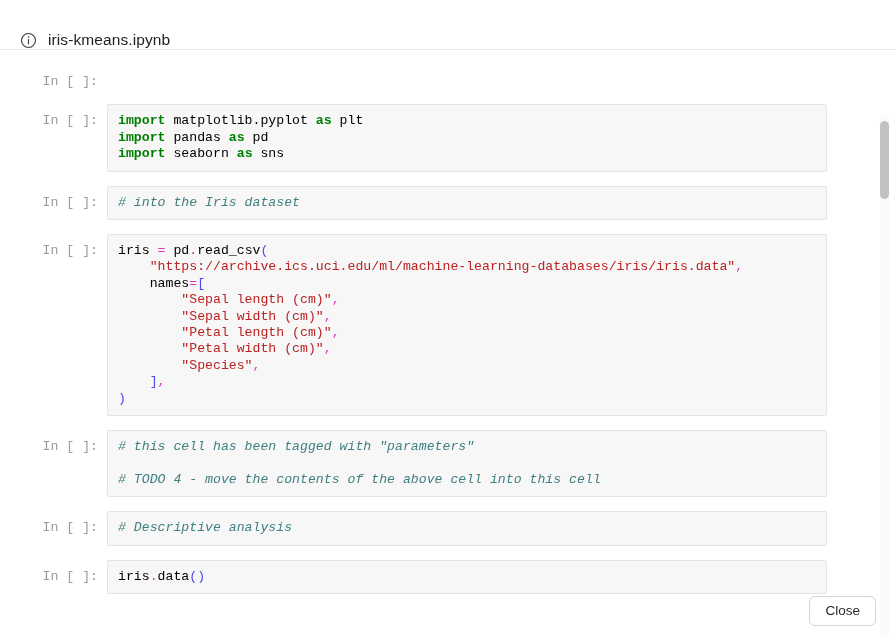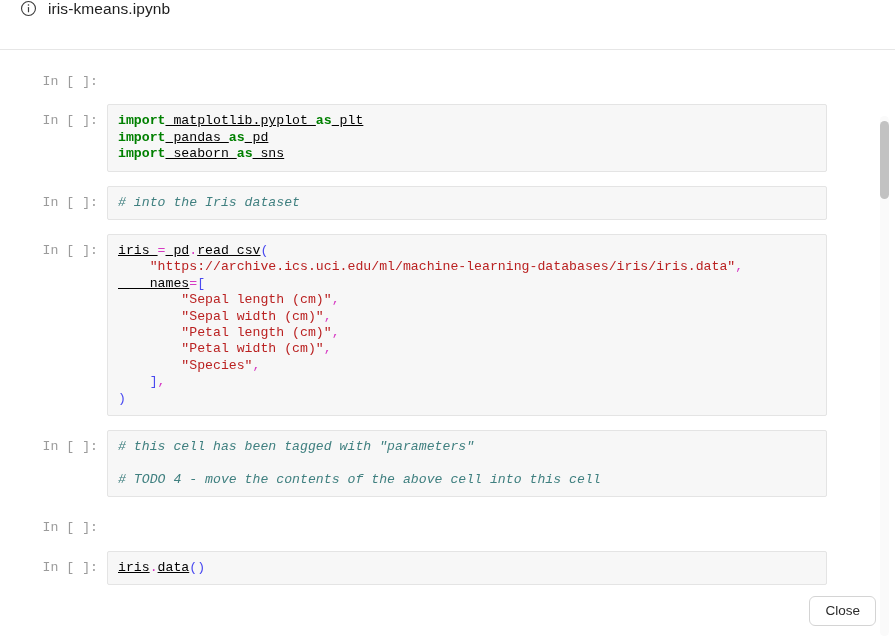--- a/index.html
+++ b/index.html
@@ -14,21 +14,21 @@
     overflow: hidden;
     position: relative;
   }
 
   
   .titlebar {
     height: 50px;
     box-sizing: border-box;
     border-bottom: 1px solid #e6e6e6;
     display: flex;
-    align-items: flex-start;
+    align-items: flex-end;
     padding: 0 0 0 20px;
     background: #ffffff;
   }
   .info-icon {
     width: 17px;
     height: 17px;
     flex: 0 0 17px;
     margin-right: 11px;
     display: block;
   }
@@ -91,21 +91,21 @@
   }
   .input-area .line { min-height: 16.4px; }
   .input-area .blank { height: 16.4px; }
 
   
   .tok-comment { color: #408080; font-style: italic; }
   .tok-keyword { color: #008000; font-weight: bold; }
   .tok-string  { color: #ba2121; }
   .tok-op      { color: #d63ac3; }
   .tok-punct   { color: #4a4af0; }
-  .tok-name    { color: #000000; text-decoration: underline; }
+  .tok-name    { color: #000000; }
 
   
   .scrollbar-track {
     position: absolute;
     top: 65px;
     right: 6px;
     width: 9px;
     height: 520px;
     background: #fafafa;
     border-radius: 5px;
@@ -168,20 +168,21 @@
       <div class="cell">
         <div class="prompt">In [ ]:</div>
         <div class="input-area"><div class="line"><span class="tok-name">iris </span><span class="tok-op">=</span><span class="tok-name"> pd</span><span class="tok-op">.</span><span class="tok-name">read_csv</span><span class="tok-punct">(</span></div><div class="line"><span class="tok-string">    "https://archive.ics.uci.edu/ml/machine-learning-databases/iris/iris.data"</span><span class="tok-op">,</span></div><div class="line"><span class="tok-name">    names</span><span class="tok-op">=</span><span class="tok-punct">[</span></div><div class="line"><span class="tok-string">        "Sepal length (cm)"</span><span class="tok-op">,</span></div><div class="line"><span class="tok-string">        "Sepal width (cm)"</span><span class="tok-op">,</span></div><div class="line"><span class="tok-string">        "Petal length (cm)"</span><span class="tok-op">,</span></div><div class="line"><span class="tok-string">        "Petal width (cm)"</span><span class="tok-op">,</span></div><div class="line"><span class="tok-string">        "Species"</span><span class="tok-op">,</span></div><div class="line"><span class="tok-punct">    ]</span><span class="tok-op">,</span></div><div class="line"><span class="tok-punct">)</span></div></div>
       </div>
       <div class="cell">
         <div class="prompt">In [ ]:</div>
         <div class="input-area"><div class="line"><span class="tok-comment"># this cell has been tagged with "parameters"</span></div><div class="blank"></div><div class="line"><span class="tok-comment"># TODO 4 - move the contents of the above cell into this cell</span></div></div>
       </div>
       <div class="cell">
         <div class="prompt">In [ ]:</div>
+        <div class="input-area"><div class="line"><span class="tok-comment"># Descriptive analysis</span></div></div>
       </div>
       <div class="cell">
         <div class="prompt">In [ ]:</div>
         <div class="input-area"><div class="line"><span class="tok-name">iris</span><span class="tok-op">.</span><span class="tok-name">data</span><span class="tok-punct">()</span></div></div>
       </div>
     </div>
 
   <div class="scrollbar-track">
     <div class="scrollbar-thumb"></div>
   </div>

